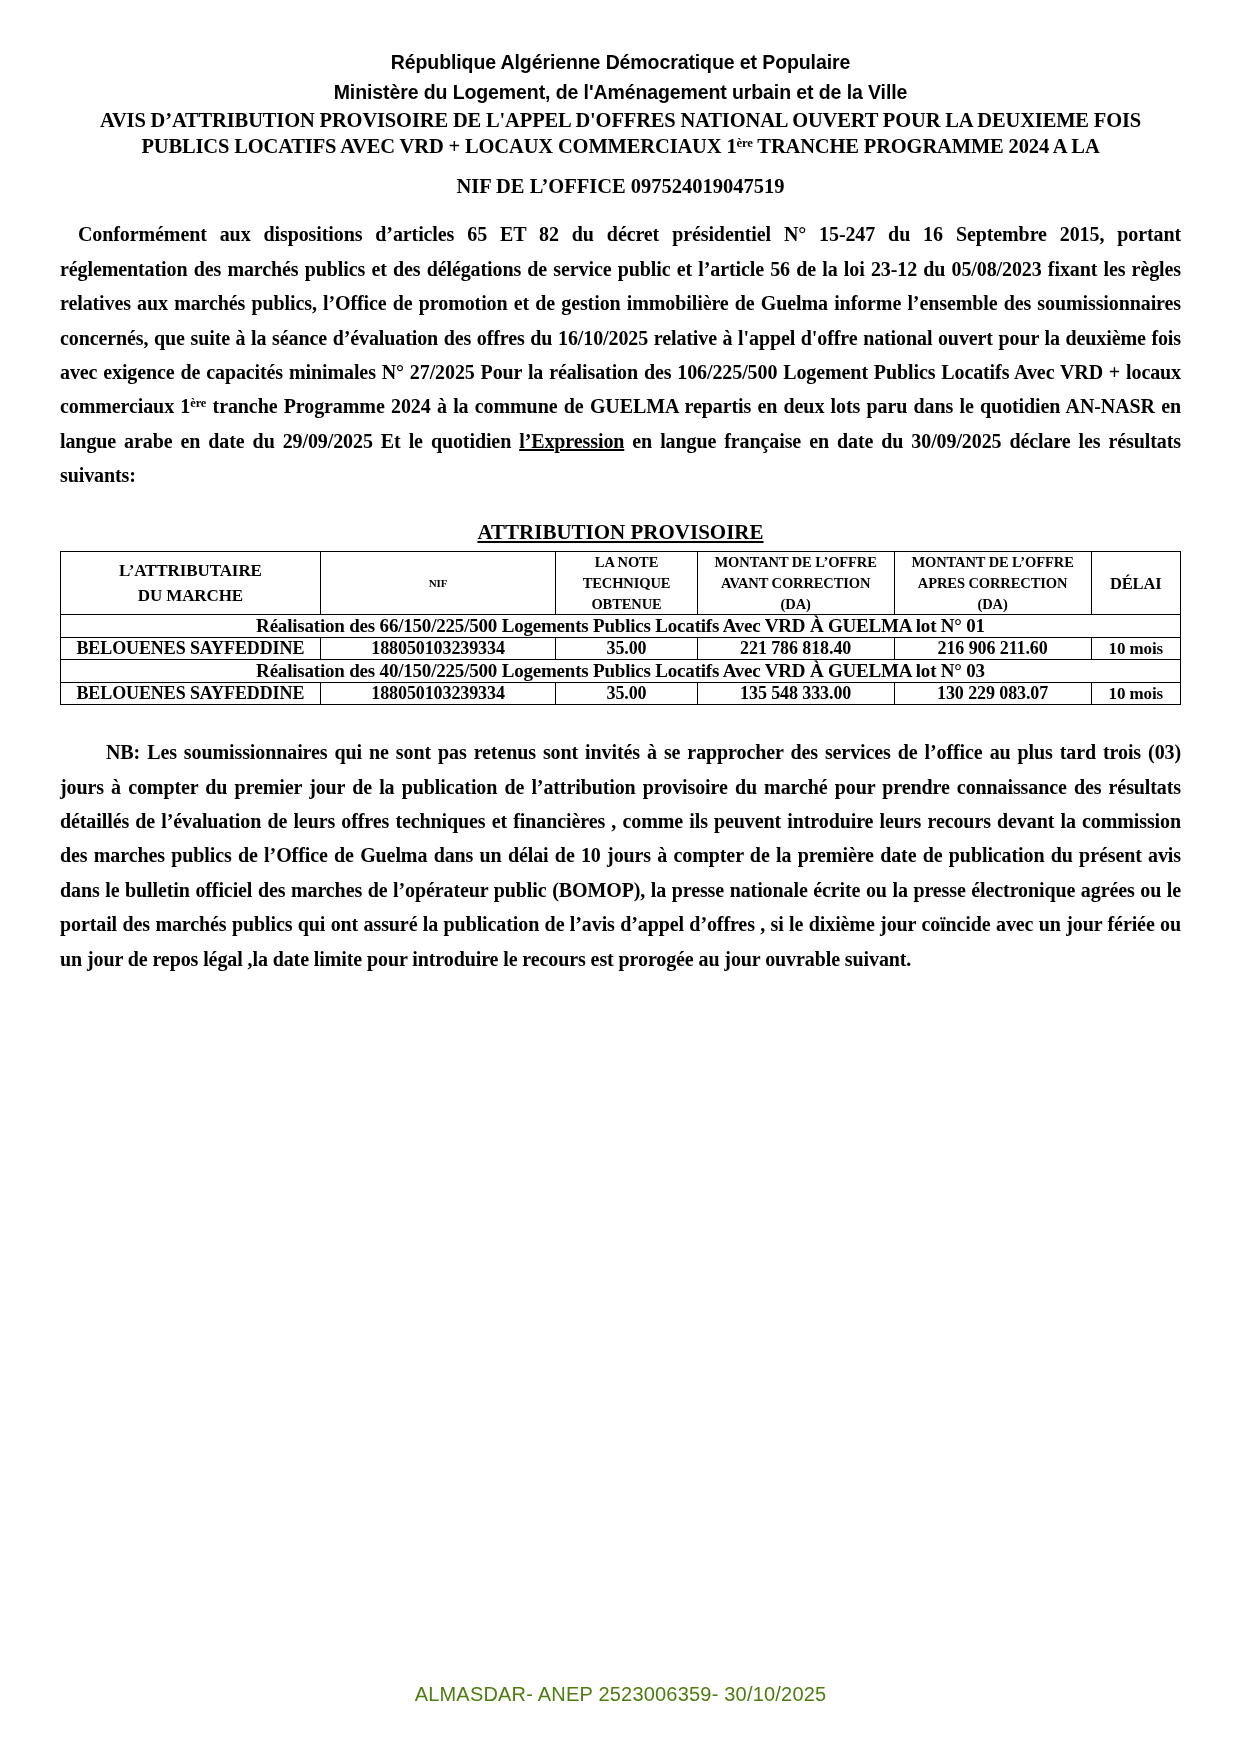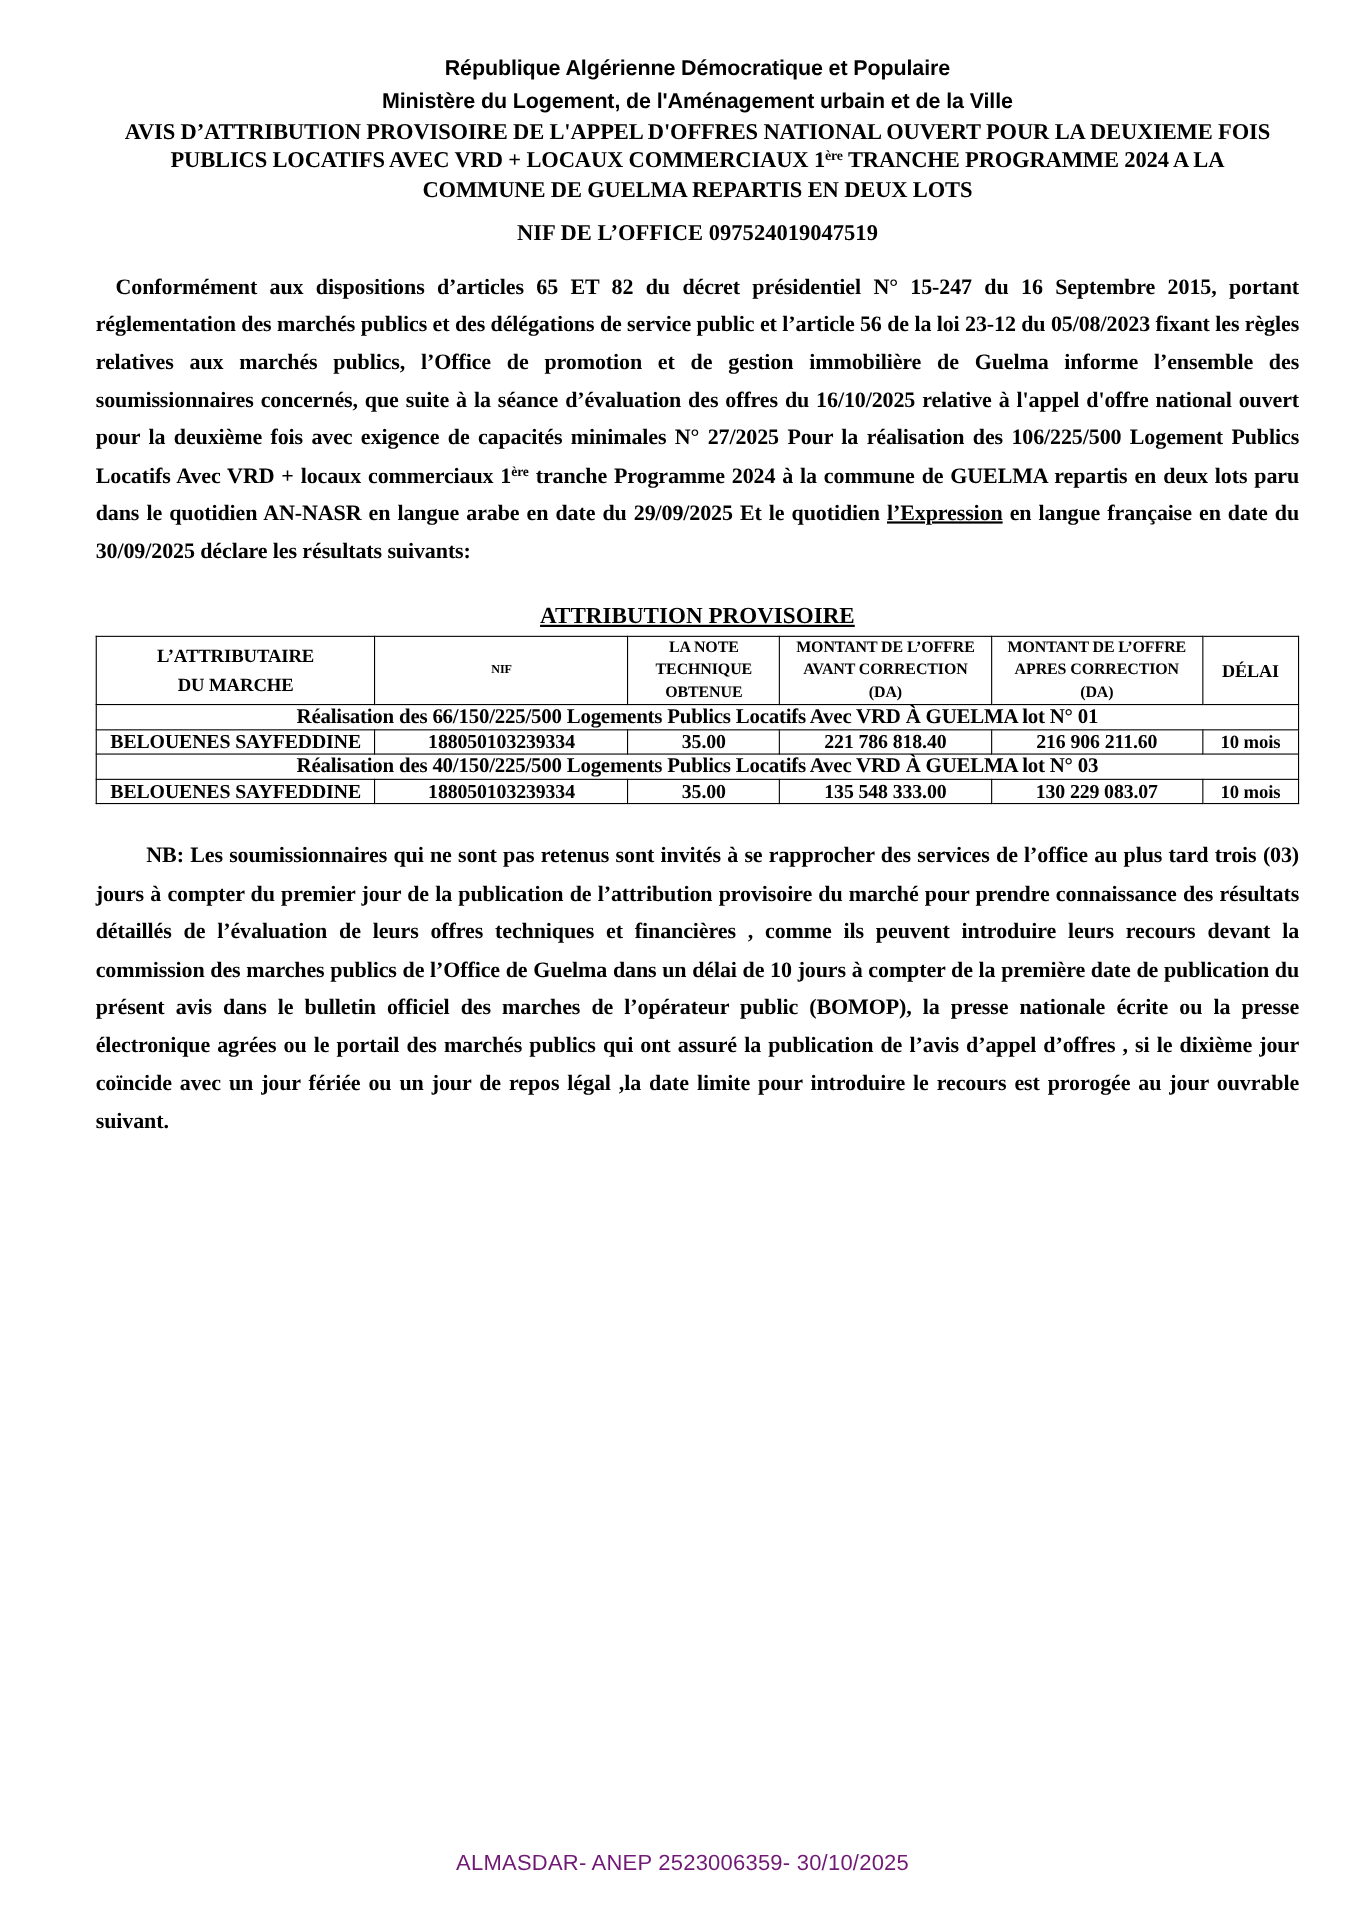--- a/index.html
+++ b/index.html
@@ -14,21 +14,21 @@
     position: relative;
     font-family: "Liberation Serif", "DejaVu Serif", serif;
     color: #000000;
     -webkit-font-smoothing: antialiased;
   }
   .page {
     position: relative;
     width: 1241px;
     height: 1754px;
     box-sizing: border-box;
-    padding: 48px 60px 0 87px;
+    padding: 48px 60px 0 60px;
   }
 
   
   .hdr-sans {
     font-family: "Liberation Sans", "DejaVu Sans", sans-serif;
     font-weight: bold;
     font-size: 19.5px;
     text-align: center;
     line-height: 1.52;
     letter-spacing: -0.1px;
@@ -136,37 +136,36 @@
 
   
   .footer {
     position: absolute;
     left: 0;
     right: 0;
     bottom: 48px;
     text-align: center;
     font-family: "Liberation Sans", "DejaVu Sans", sans-serif;
     font-size: 20px;
-    color: #701a75;
+    color: #4d7c0f;
     letter-spacing: 0.2px;
   }
 </style>
 </head>
 <body>
 
 <div class="page">
 
   <div>
     <div class="hdr-sans">République Algérienne Démocratique et Populaire</div>
     <div class="hdr-sans">Ministère du Logement, de l'Aménagement urbain et de la Ville</div>
 
     <div class="hdr-serif">
       <span class="line">AVIS D’ATTRIBUTION PROVISOIRE DE L'APPEL D'OFFRES NATIONAL OUVERT POUR LA DEUXIEME FOIS</span>
       <span class="line"><span>PUBLICS LOCATIFS AVEC VRD + LOCAUX COMMERCIAUX 1</span><sup class="ord">ère</sup><span> TRANCHE PROGRAMME 2024 A LA</span></span>
-      <span class="line">COMMUNE DE GUELMA REPARTIS EN DEUX LOTS</span>
     </div>
 
     <div class="nif-line">NIF DE L’OFFICE 097524019047519</div>
   </div>
 
   <p class="para intro"><span>Conformément aux dispositions d’articles  65 ET  82  du décret présidentiel N° 15-247 du 16 Septembre 2015, portant réglementation des marchés publics et des délégations de service public et l’article 56 de la loi 23-12 du 05/08/2023 fixant les règles relatives aux marchés publics, l’Office de promotion et de gestion immobilière de Guelma  informe l’ensemble des soumissionnaires concernés, que suite à la séance d’évaluation des offres du 16/10/2025 relative à l'appel d'offre national ouvert pour la deuxième fois avec exigence de capacités minimales N° 27/2025 Pour la réalisation des 106/225/500 Logement Publics Locatifs Avec VRD + locaux commerciaux 1</span><sup class="ord">ère</sup><span> tranche Programme 2024 à la commune de GUELMA repartis en deux lots paru dans le quotidien AN-NASR en langue arabe en date du 29/09/2025 Et le quotidien </span><span class="u">l’Expression</span><span> en langue française en date du 30/09/2025 déclare les résultats suivants:</span></p>
 
   <div class="section-title">ATTRIBUTION PROVISOIRE</div>
 
   <table class="attrib">

